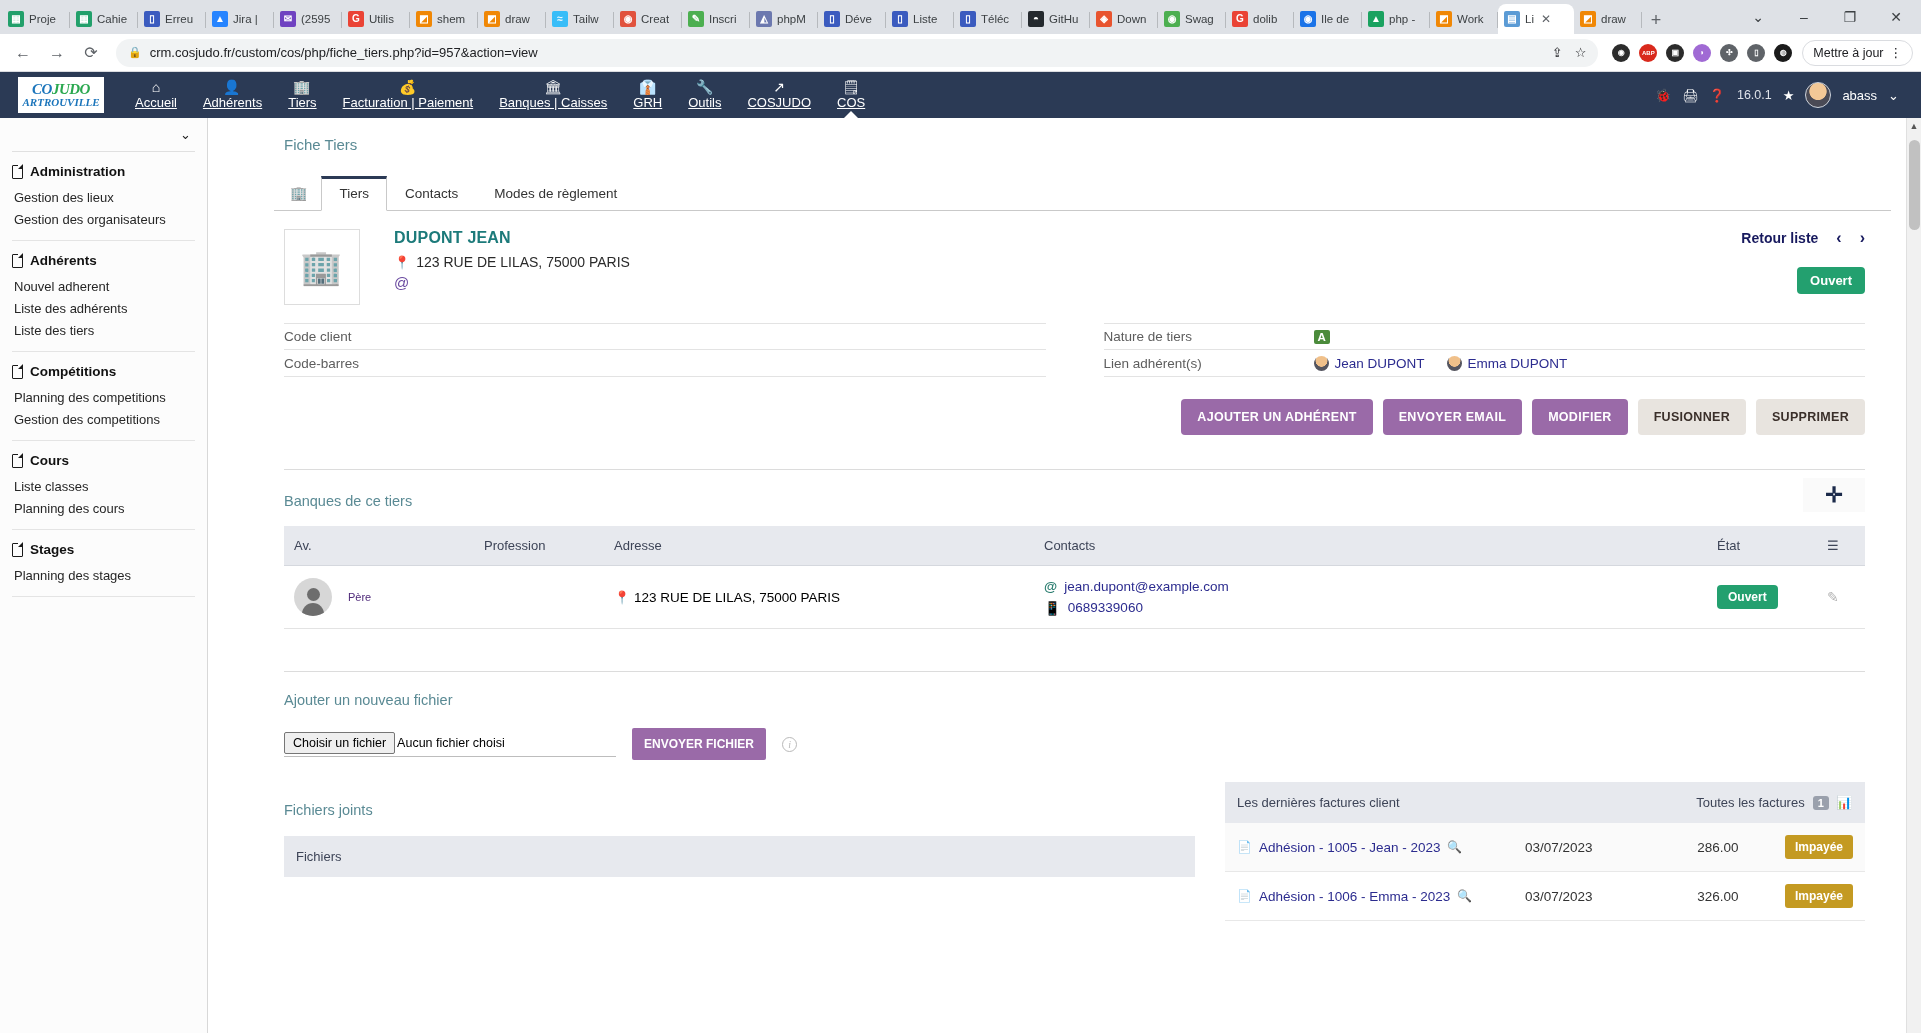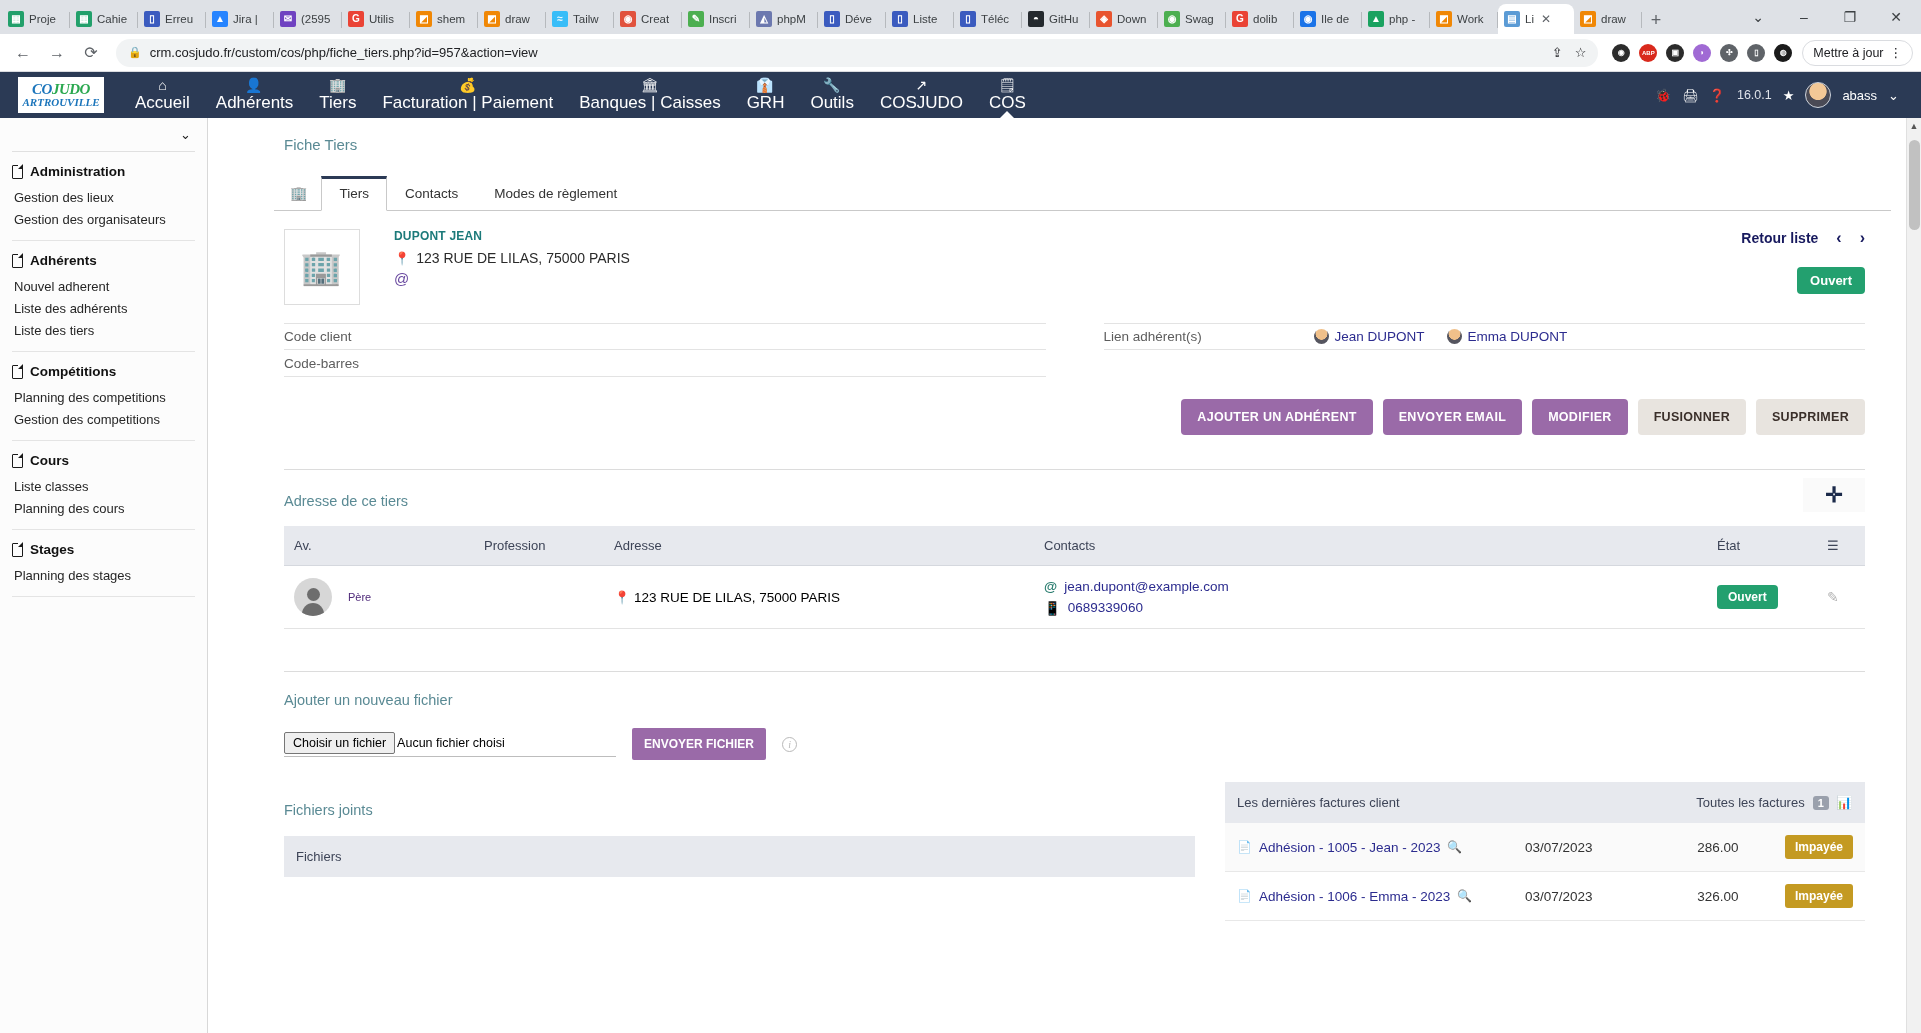--- a/index.html
+++ b/index.html
@@ -91,21 +91,21 @@
   .brand .b1 em { color: #2aa84f; font-style: italic; }
   .brand .b2 { font-family: "Liberation Serif", serif; font-style: italic;
     font-weight: bold; font-size: 11px; color: #1b75bb; }
   .navitems { display: flex; align-items: center; height: 46px; margin-left: 18px; }
   .navitem {
     display: flex; flex-direction: column; align-items: center;
     justify-content: center; color: #fff; height: 46px;
     padding: 0 13px; position: relative; gap: 1px;
   }
   .navitem .nicon { font-size: 14px; line-height: 14px; }
-  .navitem .nlabel { font-size: 17px; white-space: nowrap; }
+  .navitem .nlabel { font-size: 13px; white-space: nowrap; text-decoration: underline; }
   .navitem.active::after {
     content: ""; position: absolute; bottom: 0; left: 50%;
     margin-left: -7px; border-left: 7px solid transparent;
     border-right: 7px solid transparent; border-bottom: 7px solid #fff;
   }
   .navright {
     margin-left: auto; display: flex; align-items: center;
     gap: 11px; color: #fff; padding-right: 22px; font-size: 13px;
   }
   .navright .ver { font-size: 12.5px; color: #dfe3ea; }
@@ -166,21 +166,21 @@
     border-top: 3px solid #2b3a55; padding-top: 7px;
   }
 
   
   .ent { display: flex; padding: 18px 0 0 10px; }
   .ent-logo {
     width: 76px; height: 76px; border: 1px solid #ddd; background: #fff;
     display: flex; align-items: center; justify-content: center;
     font-size: 34px; color: #6a6ab5; margin-right: 34px;
   }
-  .ent-name { color: #1c7a7a; font-weight: bold; font-size: 12px; letter-spacing: .2px; }
+  .ent-name { color: #1c7a7a; font-weight: bold; font-size: 16px; letter-spacing: .2px; }
   .ent-addr { font-size: 14px; color: #2a2a2a; margin-top: 7px; display: flex; align-items: center; gap: 6px; }
   .ent-mail { margin-top: 4px; color: #6a4aa0; font-size: 15px; }
   .pin { color: #9aa0a6; font-size: 13px; }
   .ent-right { margin-left: auto; text-align: right; padding-right: 26px; }
   .retour { display: flex; align-items: center; justify-content: flex-end; gap: 18px; }
   .retour b { color: #17195e; font-size: 14px; font-weight: bold; }
   .retour span { color: #17195e; font-size: 16px; font-weight: bold; }
   .badge-ouvert {
     display: inline-block; background: #23a06f; color: #fff; font-weight: bold;
     font-size: 13px; padding: 6px 13px; border-radius: 4px; margin-top: 20px;
@@ -588,20 +588,26 @@
               <div class="flabel">Code client</div>
               <div class="fval"></div>
             </div>
             <div class="frow">
               <div class="flabel">Code-barres</div>
               <div class="fval"></div>
             </div>
           </div>
         <div class="fcol right">
           <div class="frow">
+            <div class="flabel">Nature de tiers</div>
+            <div class="fval">
+                <span class="tag-a">A</span>
+              </div>
+          </div>
+          <div class="frow">
             <div class="flabel">Lien adhérent(s)</div>
             <div class="fval" id="lien-host">
                 <span class="lien-item">
                   <span class="mini-av"></span>
                   <span class="link-blue">Jean DUPONT</span>
                 </span>
                 <span class="lien-item">
                   <span class="mini-av"></span>
                   <span class="link-blue">Emma DUPONT</span>
                 </span>
@@ -614,21 +620,21 @@
           <button class="btn btn-primary">AJOUTER UN ADHÉRENT</button>
           <button class="btn btn-primary">ENVOYER EMAIL</button>
           <button class="btn btn-primary">MODIFIER</button>
           <button class="btn btn-muted">FUSIONNER</button>
           <button class="btn btn-muted">SUPPRIMER</button>
         </div>
 
       <div class="divider"></div>
 
       <div class="sec-head">
-        <div class="sec-title">Adresse de ce tiers</div>
+        <div class="sec-title">Banques de ce tiers</div>
         <div class="addbtn">✛</div>
       </div>
 
       <table class="tbl">
         <thead>
             <tr>
           <th style="width:190px">Av.</th>
           <th style="width:130px">Profession</th>
           <th style="width:430px">Adresse</th>
           <th>Contacts</th>

